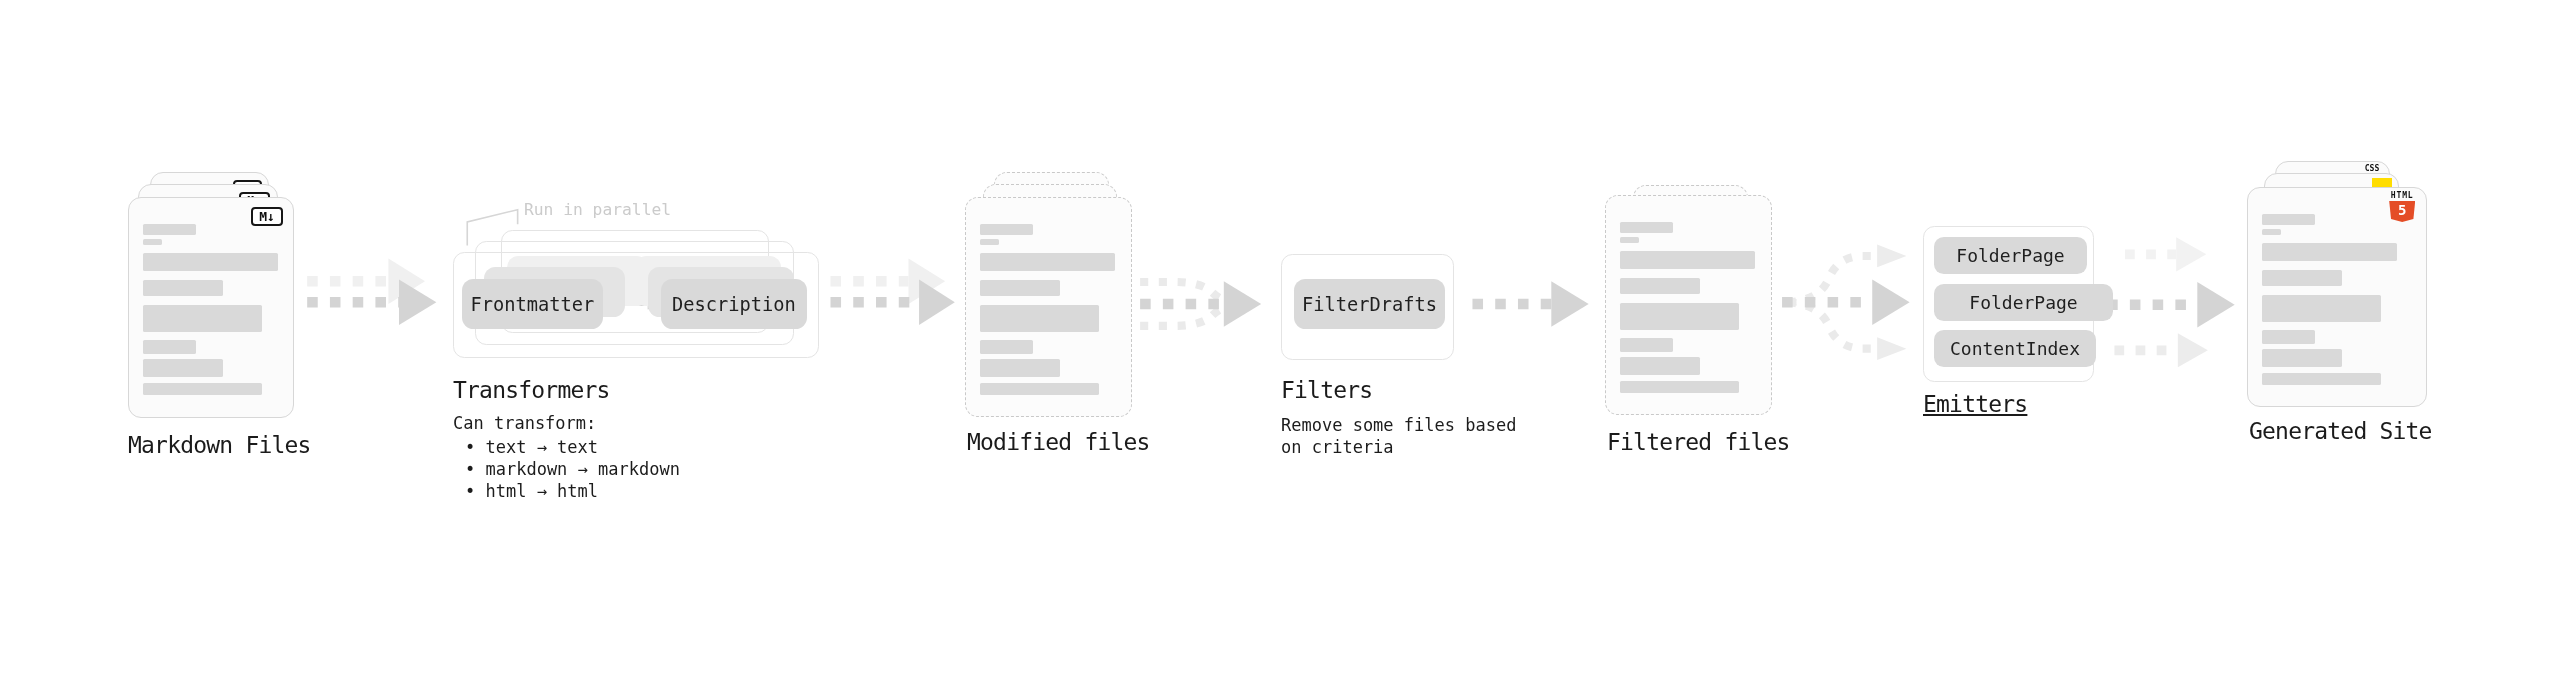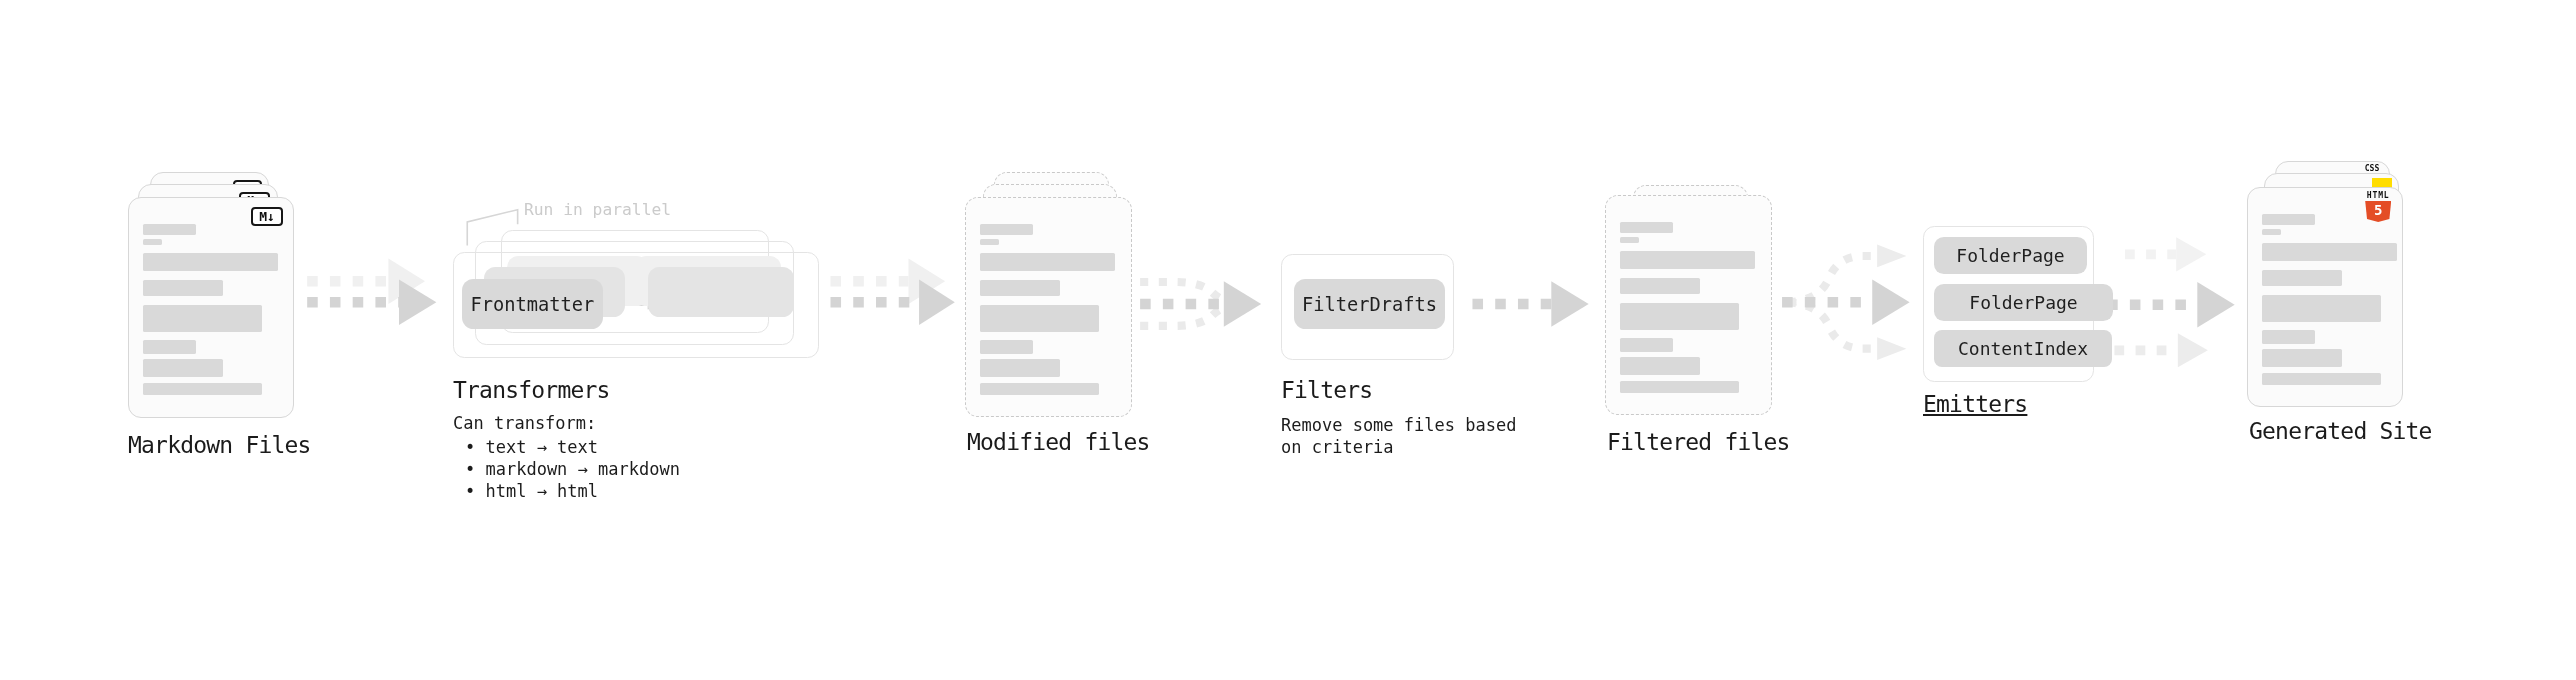--- a/index.html
+++ b/index.html
@@ -114,20 +114,21 @@
 
   <div class="note" style="left:524px;top:200px;">Run in parallel</div>
   <div class="tbox" style="left:501px;top:230px;width:268px;height:103px;"></div>
   <div class="tbox" style="left:475px;top:241px;width:319px;height:104px;"></div>
   <div class="tbox" style="left:453px;top:252px;width:366px;height:106px;"></div>
   <div class="pill g2" style="left:507px;top:256px;width:141px;height:50px;"></div>
   <div class="pill g1" style="left:484px;top:267px;width:141px;height:50px;"></div>
   <div class="pill g2" style="left:635px;top:256px;width:146px;height:50px;"></div>
   <div class="pill g1" style="left:648px;top:267px;width:146px;height:50px;"></div>
   <div class="pill" style="left:462px;top:279px;width:141px;height:50px;">Frontmatter</div>
+  <div class="pill" style="left:661px;top:279px;width:146px;height:50px;">Description</div>
   <div class="title" style="left:453px;top:377px;">Transformers</div>
   <div class="sub" style="left:453px;top:412px;">Can transform:</div>
   <div class="sub" style="left:465px;top:436px;">• text → text
 • markdown → markdown
 • html → html</div>
 
   <div class="file-card dashed" style="left:994px;top:172px;width:115px;height:211px;"></div>
   <div class="file-card dashed" style="left:983px;top:184px;width:134px;height:215px;"></div>
   <div class="file-card dashed" style="left:965px;top:197px;width:167px;height:220px;">
       <div class="bar" style="top: 26px; width: 53px; height: 10.6px;"></div>
@@ -156,33 +157,33 @@
       <div class="bar" style="top: 107px; width: 119px; height: 27px;"></div>
       <div class="bar" style="top: 142px; width: 53px; height: 14px;"></div>
       <div class="bar" style="top: 161px; width: 80px; height: 18px;"></div>
       <div class="bar" style="top: 185px; width: 119px; height: 12.2px;"></div>
     </div>
   <div class="title" style="left:1607px;top:429px;">Filtered files</div>
 
   <div class="tbox" style="left:1923px;top:226px;width:171px;height:156px;"></div>
   <div class="pill emit" style="left:1934px;top:237px;width:153px;height:37px;">FolderPage</div>
   <div class="pill emit" style="left:1934px;top:284px;width:179px;height:37px;">FolderPage</div>
-  <div class="pill emit" style="left:1934px;top:330px;width:178px;height:37px;border-radius:8px;">ContentIndex</div>
+  <div class="pill emit" style="left:1934px;top:330px;width:162px;height:37px;">ContentIndex</div>
   <div class="title" style="left:1923px;top:391px;text-decoration:underline;">Emitters</div>
 
   <div class="file-card" style="left:2275px;top:161px;width:115px;height:210px;">
     <div class="css-badge" style="right:6.5px;top:2.4px;">
       <div class="css-txt">CSS</div>
       <div class="css-bar" style="background: rgb(26, 111, 232);"></div>
     </div>
   </div>
   <div class="file-card" style="left:2264px;top:173px;width:135px;height:213px;">
     <div class="js-badge" style="right: 6.5px; top: 4.1px; width: 19.5px; height: 12.2px; background: rgb(255, 221, 0);"></div>
   </div>
-  <div class="file-card" style="left:2247px;top:187px;width:156px;height:220px;">
+  <div class="file-card" style="left:2247px;top:187px;width:180px;height:220px;">
     <div class="html5" style="right:9.8px;top:3.3px;">
       <div class="h5-label">HTML</div>
       <div class="h5-shield" style="background: rgb(228, 77, 38);">5</div>
     </div>
   <div class="bar" style="top: 26px; width: 53px; height: 10.6px;"></div>
       <div class="bar" style="top: 41px; width: 18.7px; height: 5.7px;"></div>
       <div class="bar" style="top: 55px; width: 135px; height: 18px;"></div>
       <div class="bar" style="top: 82px; width: 80px; height: 16.3px;"></div>
       <div class="bar" style="top: 107px; width: 119px; height: 27px;"></div>
       <div class="bar" style="top: 142px; width: 53px; height: 14px;"></div>

